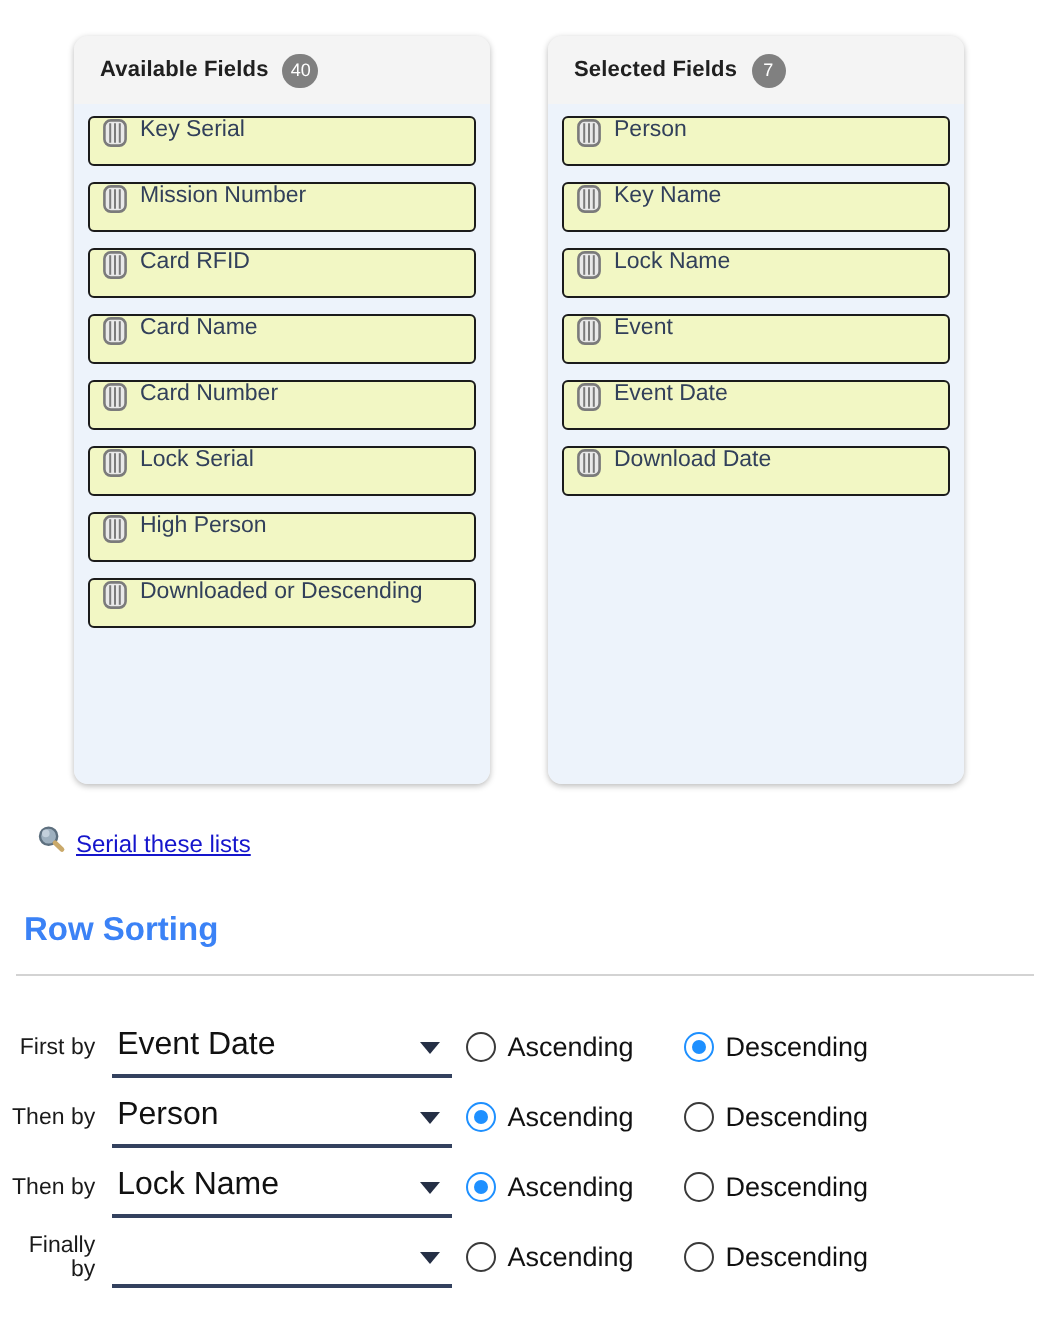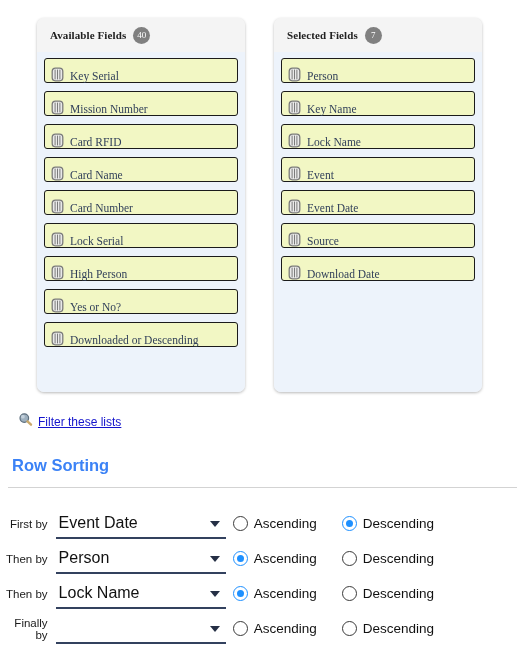--- a/index.html
+++ b/index.html
@@ -16,21 +16,20 @@
     position: relative;
   }
 
   
   .picker {
     position: absolute;
     left: 0;
     top: 0;
     width: 442px;
     height: 400px;
-    font-family: Liberation Serif, serif;
   }
   .panel {
     position: absolute;
     top: 18px;
     width: 208px;
     background: #f4f4f4;
     border-radius: 7px;
     box-shadow: 0 1px 3px rgba(0,0,0,0.28);
     overflow: hidden;
   }
@@ -73,21 +72,21 @@
     height: calc(100% - 34px);
   }
 
   .field-item {
     height: 25px;
     background: #f2f7c4;
     border: 1px solid #1b1b1b;
     border-radius: 3px;
     margin-bottom: 8px;
     display: flex;
-    align-items: flex-end;
+    align-items: flex-start;
     padding-left: 6px;
     box-sizing: border-box;
     cursor: pointer;
   }
   .field-label {
     font-size: 11.5px;
     color: #32405a;
     margin-left: 6px;
     white-space: nowrap;
   }
@@ -286,29 +285,20 @@
           </svg>
           <span class="field-label">High Person</span>
         </div>
         <div class="field-item">
           <svg class="col-icon" viewBox="0 0 13 15">
             <rect x="1.2" y="1.2" width="10.6" height="12.6" rx="3.2" fill="#e9e9e9" stroke="#7b7b7b" stroke-width="1.3"></rect>
             <line x1="4.1" y1="2.6" x2="4.1" y2="12.4" stroke="#7b7b7b" stroke-width="1"></line>
             <line x1="6.5" y1="2.6" x2="6.5" y2="12.4" stroke="#7b7b7b" stroke-width="1"></line>
             <line x1="8.9" y1="2.6" x2="8.9" y2="12.4" stroke="#7b7b7b" stroke-width="1"></line>
           </svg>
-          <span class="field-label">Yes or No?</span>
-        </div>
-        <div class="field-item">
-          <svg class="col-icon" viewBox="0 0 13 15">
-            <rect x="1.2" y="1.2" width="10.6" height="12.6" rx="3.2" fill="#e9e9e9" stroke="#7b7b7b" stroke-width="1.3"></rect>
-            <line x1="4.1" y1="2.6" x2="4.1" y2="12.4" stroke="#7b7b7b" stroke-width="1"></line>
-            <line x1="6.5" y1="2.6" x2="6.5" y2="12.4" stroke="#7b7b7b" stroke-width="1"></line>
-            <line x1="8.9" y1="2.6" x2="8.9" y2="12.4" stroke="#7b7b7b" stroke-width="1"></line>
-          </svg>
           <span class="field-label">Downloaded or Descending</span>
         </div>
       </div>
   </div>
 
   <div class="panel selected">
     <div class="panel-head">
       <span class="panel-title">Selected Fields</span>
       <span class="count-badge">7</span>
     </div>
@@ -350,29 +340,20 @@
           <span class="field-label">Event</span>
         </div>
         <div class="field-item">
           <svg class="col-icon" viewBox="0 0 13 15">
             <rect x="1.2" y="1.2" width="10.6" height="12.6" rx="3.2" fill="#e9e9e9" stroke="#7b7b7b" stroke-width="1.3"></rect>
             <line x1="4.1" y1="2.6" x2="4.1" y2="12.4" stroke="#7b7b7b" stroke-width="1"></line>
             <line x1="6.5" y1="2.6" x2="6.5" y2="12.4" stroke="#7b7b7b" stroke-width="1"></line>
             <line x1="8.9" y1="2.6" x2="8.9" y2="12.4" stroke="#7b7b7b" stroke-width="1"></line>
           </svg>
           <span class="field-label">Event Date</span>
-        </div>
-        <div class="field-item">
-          <svg class="col-icon" viewBox="0 0 13 15">
-            <rect x="1.2" y="1.2" width="10.6" height="12.6" rx="3.2" fill="#e9e9e9" stroke="#7b7b7b" stroke-width="1.3"></rect>
-            <line x1="4.1" y1="2.6" x2="4.1" y2="12.4" stroke="#7b7b7b" stroke-width="1"></line>
-            <line x1="6.5" y1="2.6" x2="6.5" y2="12.4" stroke="#7b7b7b" stroke-width="1"></line>
-            <line x1="8.9" y1="2.6" x2="8.9" y2="12.4" stroke="#7b7b7b" stroke-width="1"></line>
-          </svg>
-          <span class="field-label">Source</span>
         </div>
         <div class="field-item">
           <svg class="col-icon" viewBox="0 0 13 15">
             <rect x="1.2" y="1.2" width="10.6" height="12.6" rx="3.2" fill="#e9e9e9" stroke="#7b7b7b" stroke-width="1.3"></rect>
             <line x1="4.1" y1="2.6" x2="4.1" y2="12.4" stroke="#7b7b7b" stroke-width="1"></line>
             <line x1="6.5" y1="2.6" x2="6.5" y2="12.4" stroke="#7b7b7b" stroke-width="1"></line>
             <line x1="8.9" y1="2.6" x2="8.9" y2="12.4" stroke="#7b7b7b" stroke-width="1"></line>
           </svg>
           <span class="field-label">Download Date</span>
         </div>
@@ -382,21 +363,21 @@
 </div>
 
 <div class="filter-row">
   <span>
     <svg class="mag" width="15" height="15" viewBox="0 0 15 15">
       <circle cx="6.3" cy="6.1" r="4.3" fill="#9eb0bf" stroke="#5d6f7e" stroke-width="1.2"></circle>
       <circle cx="4.9" cy="4.7" r="1.9" fill="#c9d6e0" opacity="0.85"></circle>
       <line x1="9.5" y1="9.4" x2="13" y2="12.7" stroke="#caa96a" stroke-width="2.4" stroke-linecap="round"></line>
     </svg>
   </span>
-  <span class="filter-link">Filter these lists</span>
+  <span class="filter-link">Serial these lists</span>
 </div>
 
 <div class="section-title">Row Sorting</div>
 <div class="section-rule"></div>
 
 <div class="sort-rows" id="sort-rows">
     <div class="sort-row">
       <span class="sort-label">First by</span>
       <div class="sort-select">
         <span class="sort-value">Event Date</span>

